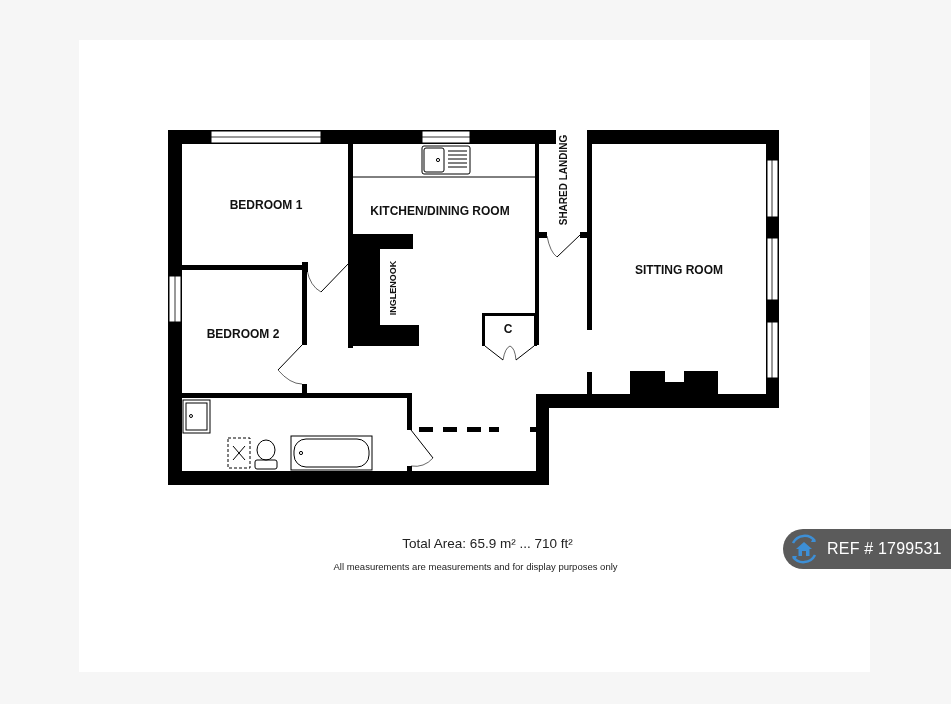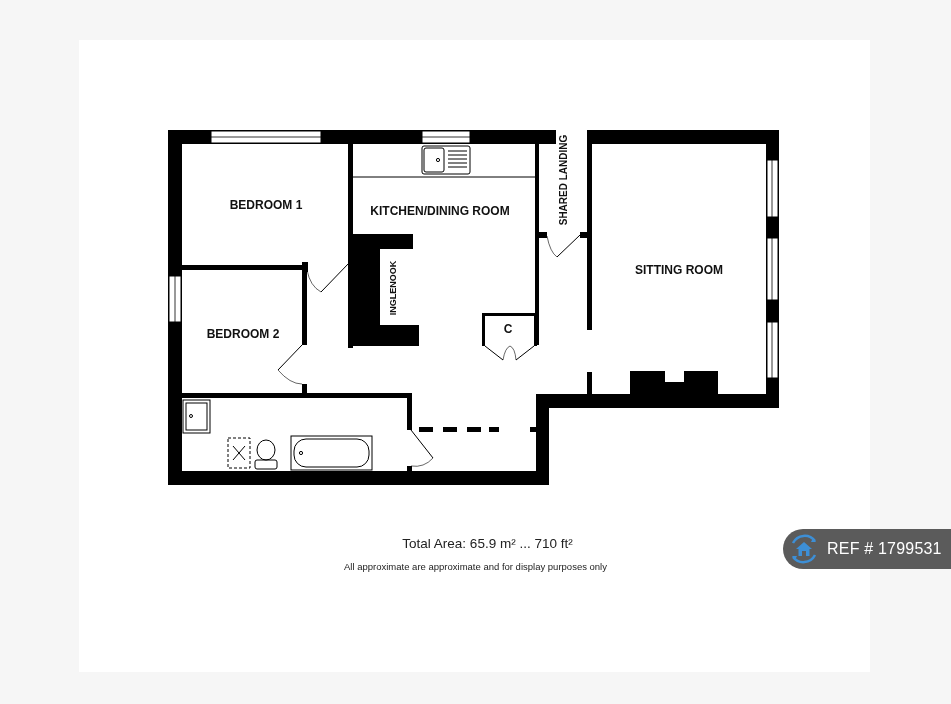--- a/index.html
+++ b/index.html
@@ -123,21 +123,21 @@
   <text class="lbl" x="266" y="209" text-anchor="middle">BEDROOM 1</text>
   <text class="lbl" x="243" y="338" text-anchor="middle">BEDROOM 2</text>
   <text class="lbl" x="440" y="215" text-anchor="middle">KITCHEN/DINING ROOM</text>
   <text class="lbl" style="font-size:9px" x="0" y="0" text-anchor="middle" transform="translate(396,288) rotate(-90)">INGLENOOK</text>
   <text class="lbl" x="508" y="333" text-anchor="middle">C</text>
   <text class="lbl" style="font-size:10px" x="0" y="0" text-anchor="middle" transform="translate(567,180) rotate(-90)">SHARED LANDING</text>
   <text class="lbl" x="679" y="274" text-anchor="middle">SITTING ROOM</text>
 </svg>
 
 <div class="caption-total">Total Area: 65.9 m² ... 710 ft²</div>
-<div class="caption-note">All approximate are approximate and for display purposes only</div>
+<div class="caption-note">All measurements are measurements and for display purposes only</div>
 
 <div class="ref-badge">
   <svg class="ref-icon" viewBox="0 0 34 34">
     <path d="M6 11 A13 13 0 0 1 28 9" fill="none" stroke="#3d8fd6" stroke-width="2.5"></path>
     <path d="M28 23 A13 13 0 0 1 6 25" fill="none" stroke="#3d8fd6" stroke-width="2.5"></path>
     <path d="M26 6 L29 10 L24 10 Z" fill="#3d8fd6"></path>
     <path d="M8 28 L5 24 L10 24 Z" fill="#3d8fd6"></path>
     <path d="M17 10 L25 17 H22.5 V24 H11.5 V17 H9 Z" fill="#3d8fd6"></path>
     <rect x="15" y="19" width="4" height="5" fill="#5b5b5b"></rect>
   </svg>

